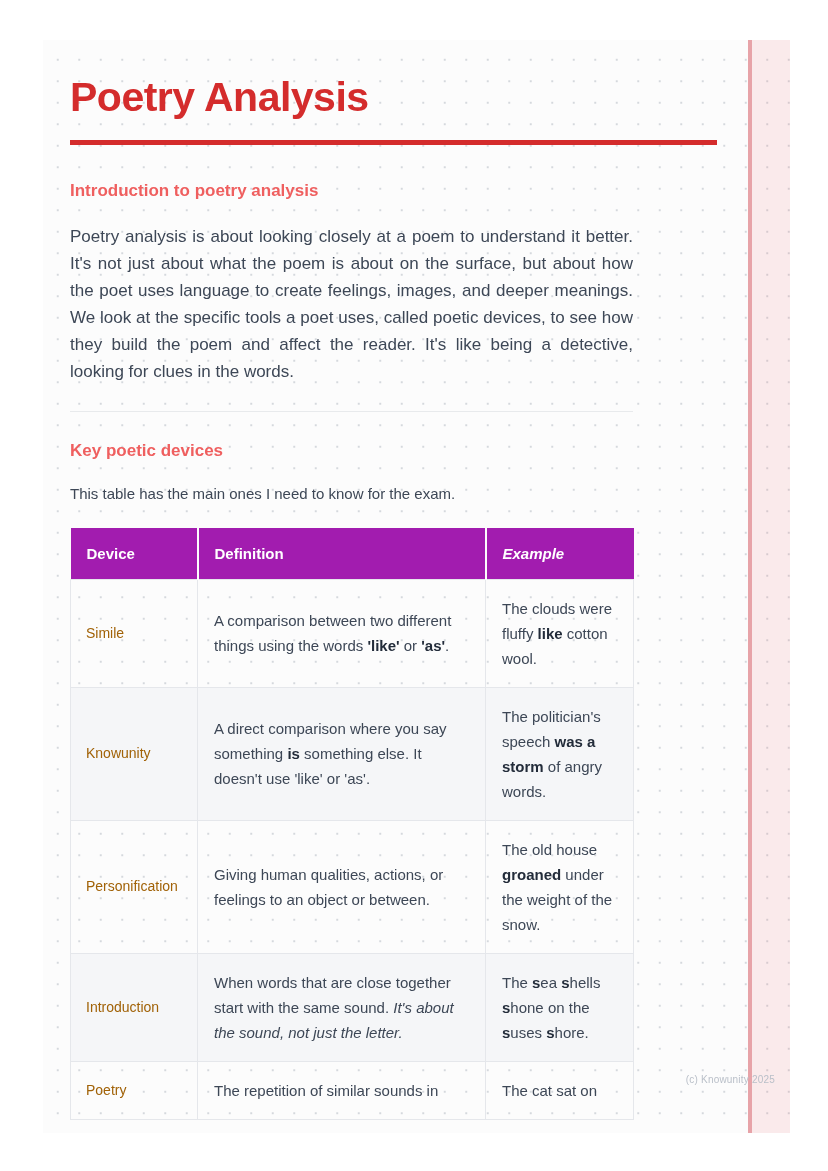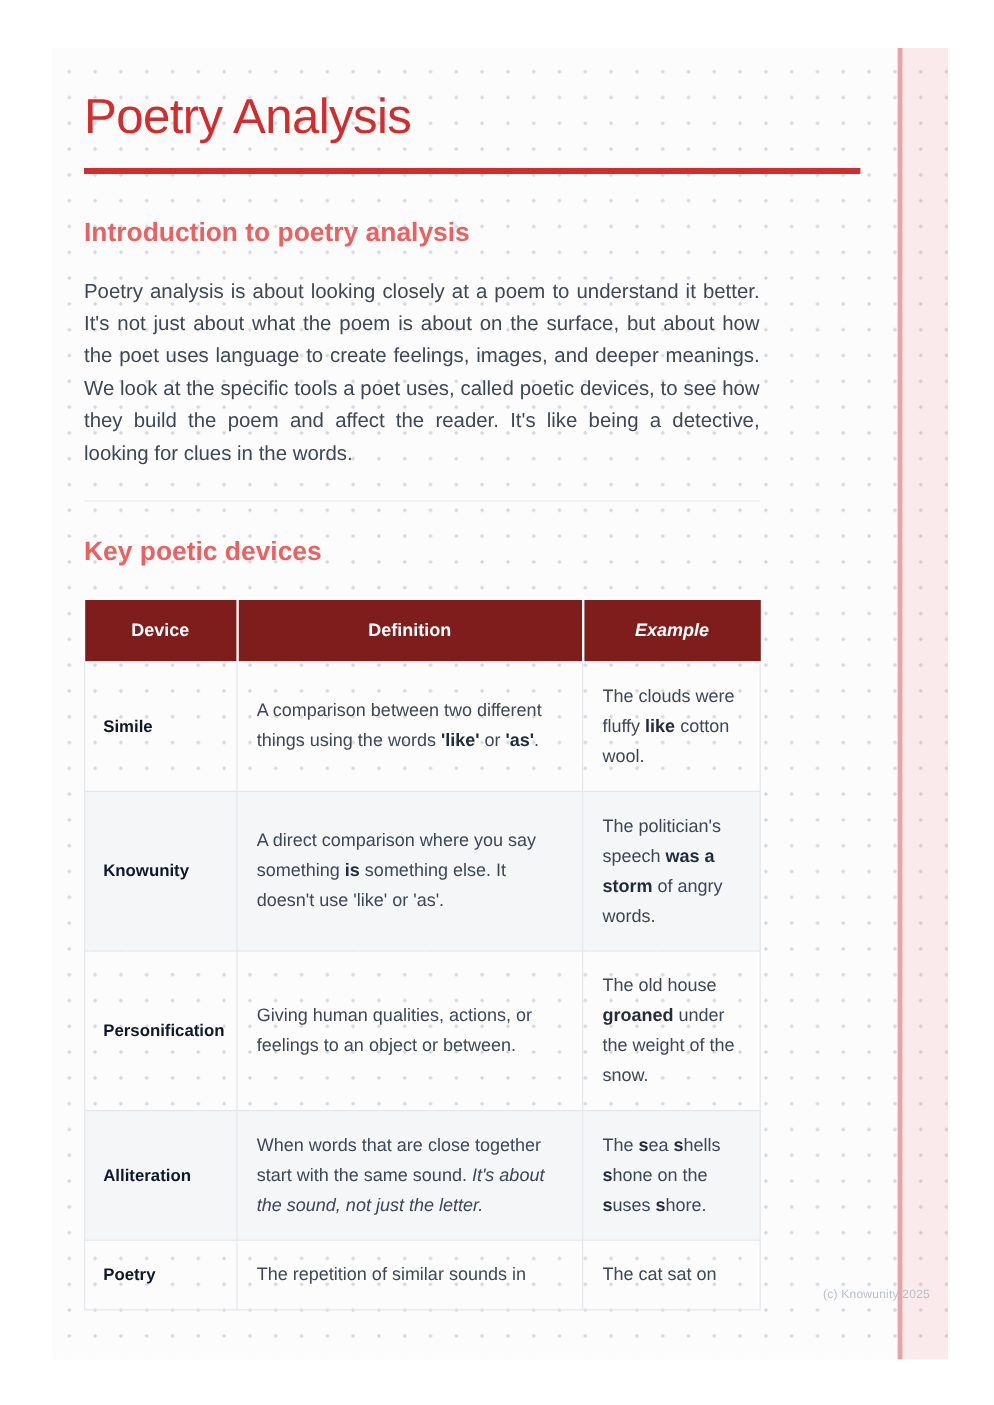--- a/index.html
+++ b/index.html
@@ -30,32 +30,32 @@
     background: rgba(232, 76, 86, 0.10);
     border-left: 4px solid rgba(208, 78, 86, 0.45);
   }
   .content {
     position: relative; z-index: 1;
     margin-left: 27px; width: 563px;
     padding-top: 35px;
   }
   .page-title {
     margin: 0;
-    font-size: 41px; font-weight: 400; letter-spacing: -0.5px;
+    font-size: 41px; font-weight: 700; letter-spacing: -0.5px;
     color: #d42c2c;
     line-height: 1.1;
   }
   .title-rule {
     width: 647px; height: 5px;
     background: #d42c2c;
     margin-top: 20px;
   }
   .section-heading {
     margin: 0;
-    font-size: 22px; font-weight: 700;
+    font-size: 17px; font-weight: 700;
     color: #ef5f5f;
     line-height: 1.2;
   }
   .intro-heading { margin-top: 36px; }
   .intro-para {
     margin: 22px 0 0 0;
     font-size: 17px; line-height: 27px;
     color: #3d4756;
     text-align: justify;
   }
@@ -71,39 +71,39 @@
   table.devices {
     margin-top: 26px;
     border-collapse: collapse;
     width: 563px;
     table-layout: fixed;
   }
   col.c-device { width: 127px; }
   col.c-definition { width: 288px; }
   col.c-example { width: 148px; }
   th {
-    background: #7f1d1d;
+    background: #a21caf;
     color: #ffffff;
     font-size: 15px; font-weight: 700;
-    text-align: center;
+    text-align: left;
     padding: 17px 16px;
     border-right: 2px solid #fcfcfc;
   }
   th:last-child { border-right: 0; font-style: italic; }
   td {
     border: 1px solid #e5e7eb;
     vertical-align: middle;
     font-size: 15px; line-height: 25px;
     color: #3d4756;
     padding: 16px;
     background: transparent;
   }
   td.device-cell {
-    font-weight: 700;
-    color: #0f172a;
+    font-weight: 400;
+    color: #a16207;
     font-size: 14px;
     padding: 16px 6px 16px 15px;
   }
   tbody tr:nth-child(even) td { background: #f5f6f8; }
   .b { font-weight: 700; color: #232c3a; }
   .i { font-style: italic; }
   .copyright {
     position: absolute; z-index: 2;
     top: 1034px; right: 15px;
     font-size: 10px;
@@ -120,20 +120,21 @@
   <div class="content">
     <h1 class="page-title">Poetry Analysis</h1>
     <div class="title-rule"></div>
 
     <h2 class="section-heading intro-heading">Introduction to poetry analysis</h2>
     <p class="intro-para">Poetry analysis is about looking closely at a poem to understand it better. It's not just about what the poem is about on the surface, but about how the poet uses language to create feelings, images, and deeper meanings. We look at the specific tools a poet uses, called poetic devices, to see how they build the poem and affect the reader. It's like being a detective, looking for clues in the words.</p>
 
     <hr class="divider">
 
     <h2 class="section-heading devices-heading">Key poetic devices</h2>
+    <p class="table-intro">This table has the main ones I need to know for the exam.</p>
 
     <table class="devices">
       <colgroup>
         <col class="c-device">
         <col class="c-definition">
         <col class="c-example">
       </colgroup>
       <thead>
         <tr>
           <th>Device</th>
@@ -151,21 +152,21 @@
             <td class="device-cell">Knowunity</td>
             <td><span>A direct comparison where you say something </span><span class="b">is</span><span> something else. It doesn't use 'like' or 'as'.</span></td>
             <td><span>The politician's speech </span><span class="b">was a storm</span><span> of angry words.</span></td>
           </tr>
           <tr>
             <td class="device-cell">Personification</td>
             <td><span>Giving human qualities, actions, or feelings to an object or between.</span></td>
             <td><span>The old house </span><span class="b">groaned</span><span> under the weight of the snow.</span></td>
           </tr>
           <tr>
-            <td class="device-cell">Alliteration</td>
+            <td class="device-cell">Introduction</td>
             <td><span>When words that are close together start with the same sound. </span><span class="i">It's about the sound, not just the letter.</span></td>
             <td><span>The </span><span class="b">s</span><span>ea </span><span class="b">s</span><span>hells </span><span class="b">s</span><span>hone on the </span><span class="b">s</span><span>uses </span><span class="b">s</span><span>hore.</span></td>
           </tr>
           <tr>
             <td class="device-cell">Poetry</td>
             <td><span>The repetition of similar sounds in</span></td>
             <td><span>The cat sat on</span></td>
           </tr>
         </tbody>
     </table>

